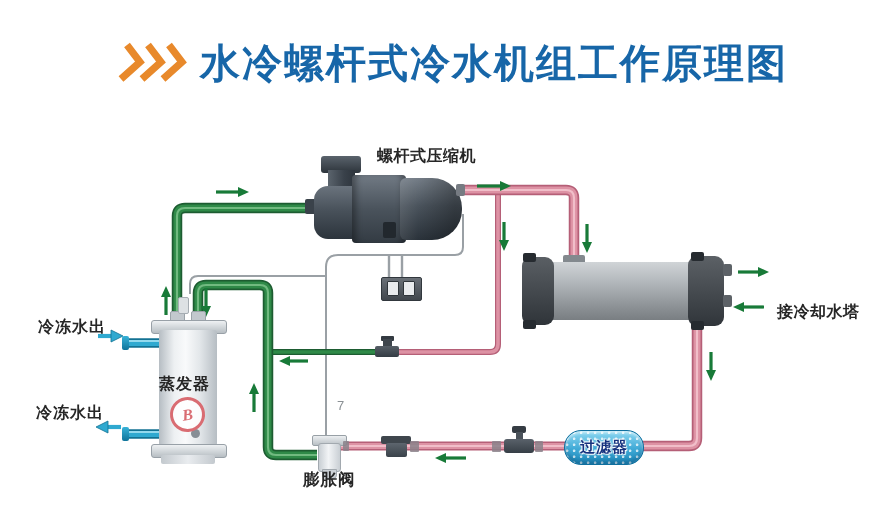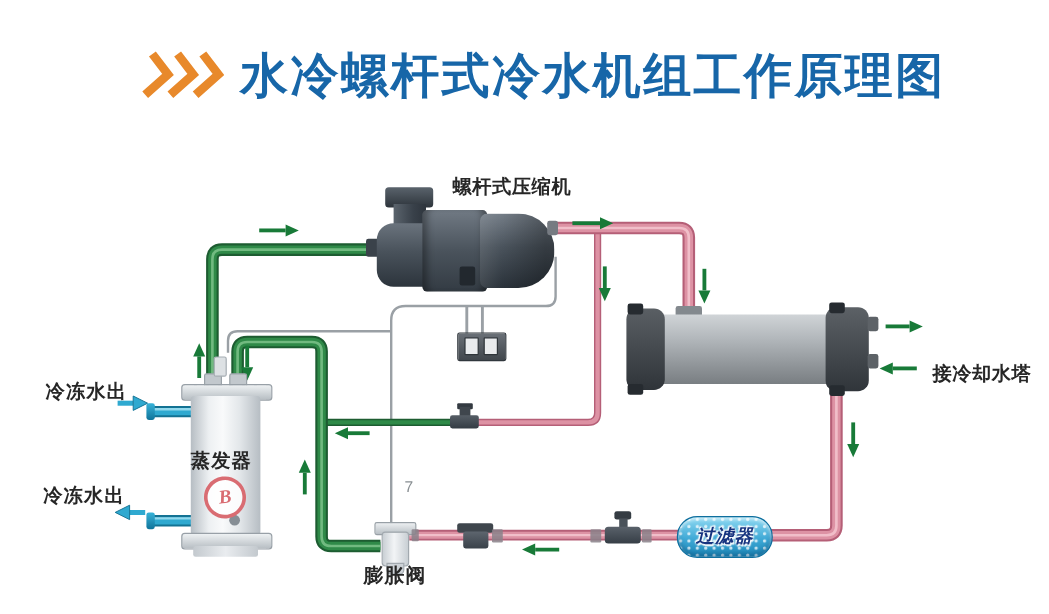--- a/index.html
+++ b/index.html
@@ -94,21 +94,21 @@
   .bv-cap{left:381px;top:336px;width:13px;height:5px;border-radius:1px;background:#333a41;}
   .bv-stem{left:383px;top:339px;width:9px;height:9px;background:#3f464d;}
   .bv-body{left:375px;top:346px;width:24px;height:11px;border-radius:2px;
       background:linear-gradient(#565e66,#343c44);}
   .coupling{background:#8a8189;opacity:.85;border-radius:1px;}
   .filter{left:564px;top:430px;width:78px;height:33px;border-radius:17px;border:1.5px solid #0f6f9e;
       background:radial-gradient(circle at 30% 30%,rgba(255,255,255,.75) 1px,transparent 1.7px),
                  linear-gradient(180deg,#8ed9f2,#3fa9d6 55%,#1c87b8);
       background-size:7px 6px,auto;
       box-shadow:inset 0 2px 3px rgba(255,255,255,.6), inset 0 -3px 4px rgba(10,60,100,.35);
-      display:flex;align-items:center;justify-content:center;font-style:italic;}
+      display:flex;align-items:center;justify-content:center;}
   .filter span{font-weight:800;font-size:15px;letter-spacing:1px;color:var(--filter-text);
       text-shadow:0 0 2px #fff,0 0 2px #fff,1px 1px 1px #fff,-1px -1px 1px #fff;}
   .water-flange{width:7px;height:14px;border-radius:2px;
       background:linear-gradient(#37b2d8,#10749a);}
   .mark7{position:absolute;left:337px;top:398px;font-size:13px;color:#8a9094;font-weight:400;}
 </style>
 </head>
 <body>
 
 <div id="stage">

